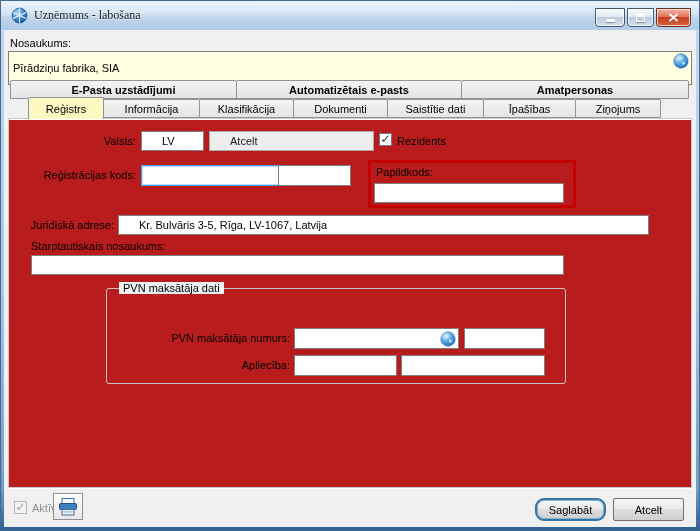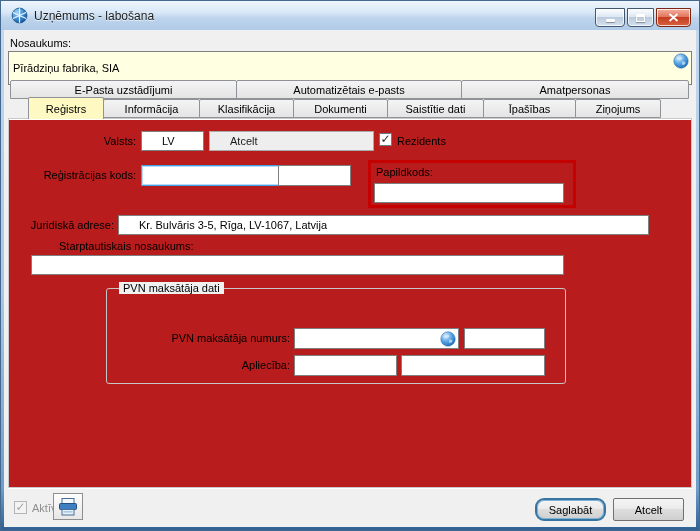--- a/index.html
+++ b/index.html
@@ -6,21 +6,21 @@
   html,body { width:700px; height:531px; overflow:hidden; }
   body { font-family:"Liberation Sans", "DejaVu Sans", sans-serif; font-size:11px; color:#000; }
 
   .win { position:relative; width:700px; height:531px;
          background:linear-gradient(180deg,#c5daf0 0%,#a9c7e6 55%,#6f9cc8 92%,#2f5f92 100%);
          box-shadow:inset 0 0 0 1px #45688f; }
 
   
   .titlebar { position:absolute; left:1px; top:1px; width:698px; height:29px;
               background:linear-gradient(180deg,#eef5fd 0%,#d8e7f7 40%,#bdd4ec 60%,#b0cbe8 100%);
-              display:flex; align-items:center; }
+              display:flex; align-items:center;font-family:Liberation Serif, serif; }
   .app-icon { width:17px; height:17px; margin:0 6px 0 10px; display:inline-flex; }
   .title-text { font-size:12px; color:#1c1c1c; text-shadow:0 1px 0 rgba(255,255,255,.7); }
   .winbtns { position:absolute; right:8px; top:7px; display:flex; gap:2px; }
   .wbtn { height:19px; border:1px solid #45576b; border-radius:0 0 4px 4px;
           display:flex; align-items:center; justify-content:center;
           background:linear-gradient(180deg,#fdfeff 0%,#dde8f3 45%,#bccbdd 50%,#d3e0ef 100%);
           box-shadow:inset 0 0 0 1px rgba(255,255,255,.75); cursor:pointer; }
   .wbtn.min { width:30px; } .wbtn.max { width:27px; }
   .wbtn.close { width:35px;
           background:linear-gradient(180deg,#f5b0a0 0%,#e0785c 45%,#c53d22 50%,#d6633f 100%);
@@ -31,21 +31,21 @@
   
   .content { position:absolute; left:4px; top:30px; width:692px; height:497px; background:#f0f0f0; }
 
   .name-label { position:absolute; left:6px; top:7px; }
   .name-wrap { position:absolute; left:4px; top:21px; width:684px; height:34px; }
   .name-input { width:100%; height:100%; background:#ffffe1; border:1px solid #7f7f7f;
                 font:11px "Liberation Sans",sans-serif; padding:0 22px 0 4px; }
   .globe { position:absolute; right:3px; top:2px; width:16px; height:16px; cursor:pointer; }
 
   
-  .tabs-top { position:absolute; left:6px; top:50px; height:19px; display:flex; }
+  .tabs-top { position:absolute; left:6px; top:50px; height:19px; display:flex;font-weight:bold; }
   .tabs-bottom { position:absolute; left:24px; top:69px; height:19px; display:flex; }
   .tab { border:1px solid #8f9297; background:linear-gradient(180deg,#f4f4f4,#e4e4e4);
          display:flex; align-items:center; justify-content:center; cursor:pointer;
          border-radius:2px 2px 0 0; margin-right:-1px; white-space:nowrap; }
   .tab.active { background:#fef9c3; height:22px; margin-top:-2px; z-index:5; border-bottom:none; font-size:11px;text-align:right; }
 
   .panel { position:absolute; left:4px; top:88px; width:684px; height:370px; background:#b91c1c;
            border:1px solid #c9c9c9; box-shadow:inset 0 1px 0 #ffffff, 0 1px 0 #ffffff; z-index:1; }
 
   .lbl { position:absolute; white-space:nowrap; }
@@ -166,21 +166,21 @@
       <input class="tbox focus" style="left: 132px; top: 46px; width: 141px; height: 21px;" value="">
       <input class="tbox" style="left: 269px; top: 46px; width: 73px; height: 21px;" value="">
 
       <div class="red-rect"></div>
       <div class="lbl" style="left:367px; top:47px;">Papildkods:</div>
       <input class="tbox" style="left: 365px; top: 64px; width: 190px; height: 20px;" value="">
 
       <div class="lbl r" style="left:0; top:100px; width:105px;">Juridiskā adrese:</div>
       <input class="tbox" style="left: 109px; top: 96px; width: 531px; height: 20px;" value="Kr. Bulvāris 3-5, Rīga, LV-1067, Latvija">
 
-      <div class="lbl" style="left:22px; top:121px;margin-left:28px;">Starptautiskais nosaukums:</div>
+      <div class="lbl" style="left:22px; top:121px;">Starptautiskais nosaukums:</div>
       <input class="tbox" style="left: 22px; top: 136px; width: 533px; height: 20px;" value="">
 
       <div class="fieldset">
         <div class="legend lbl">PVN maksātāja dati</div>
 
         <div class="lbl r" style="left:0; top:43px; width:183px;">PVN maksātāja numurs:</div>
         <div class="fwrap" style="left:187px; top:39px; width:165px; height:21px;">
           <input style="padding-right: 22px;" value="">
           <span class="globe" style="top:2.5px;">
             <svg viewBox="0 0 16 16" width="16" height="16">

